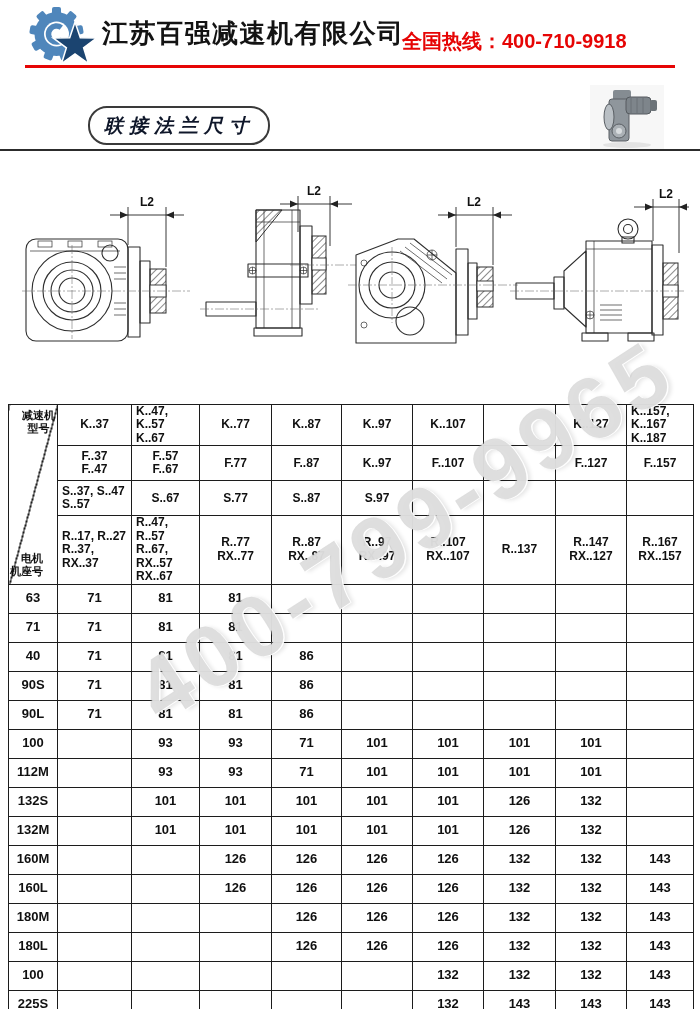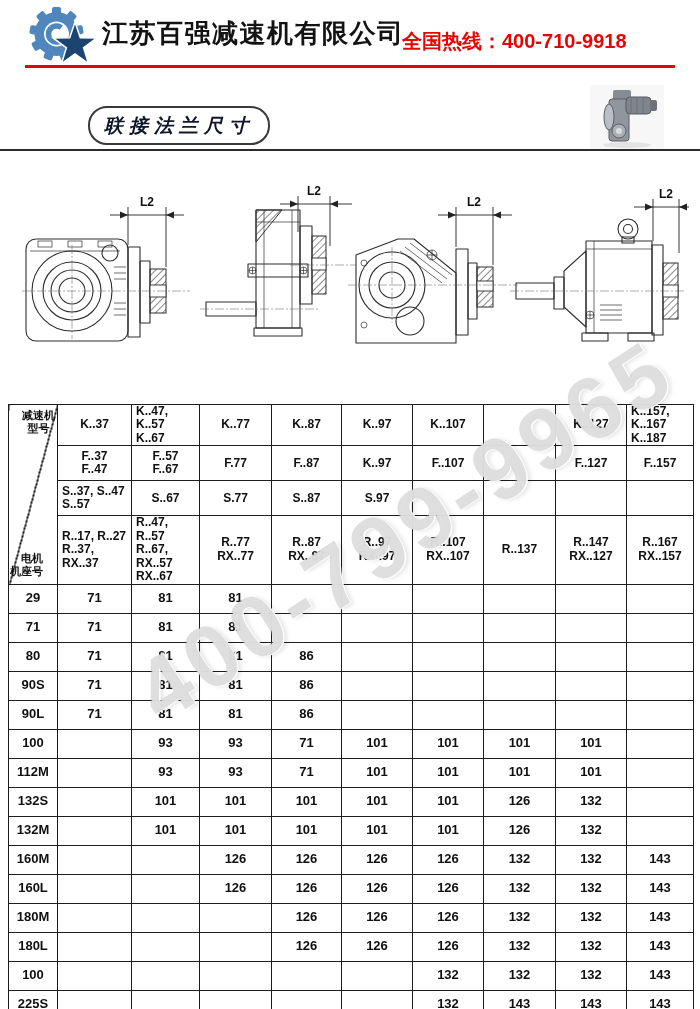--- a/index.html
+++ b/index.html
@@ -309,21 +309,21 @@
 RX..97</td>
           <td class="hcell">R..107
 RX..107</td>
           <td class="hcell">R..137</td>
           <td class="hcell">R..147
 RX..127</td>
           <td class="hcell">R..167
 RX..157</td>
         </tr>
         <tr class="drow">
-          <td class="rl">29</td>
+          <td class="rl">63</td>
           <td>71</td>
           <td>81</td>
           <td>81</td>
           <td></td>
           <td></td>
           <td></td>
           <td></td>
           <td></td>
           <td></td>
         </tr>
@@ -333,21 +333,21 @@
           <td>81</td>
           <td>81</td>
           <td></td>
           <td></td>
           <td></td>
           <td></td>
           <td></td>
           <td></td>
         </tr>
         <tr class="drow">
-          <td class="rl">80</td>
+          <td class="rl">40</td>
           <td>71</td>
           <td>81</td>
           <td>81</td>
           <td>86</td>
           <td></td>
           <td></td>
           <td></td>
           <td></td>
           <td></td>
         </tr>

